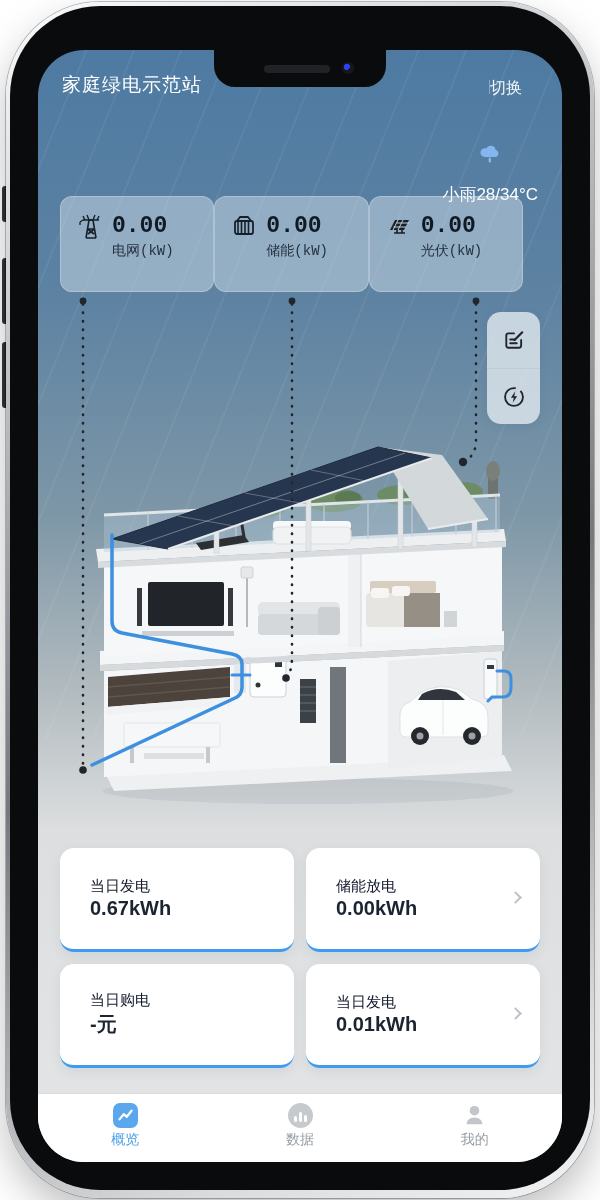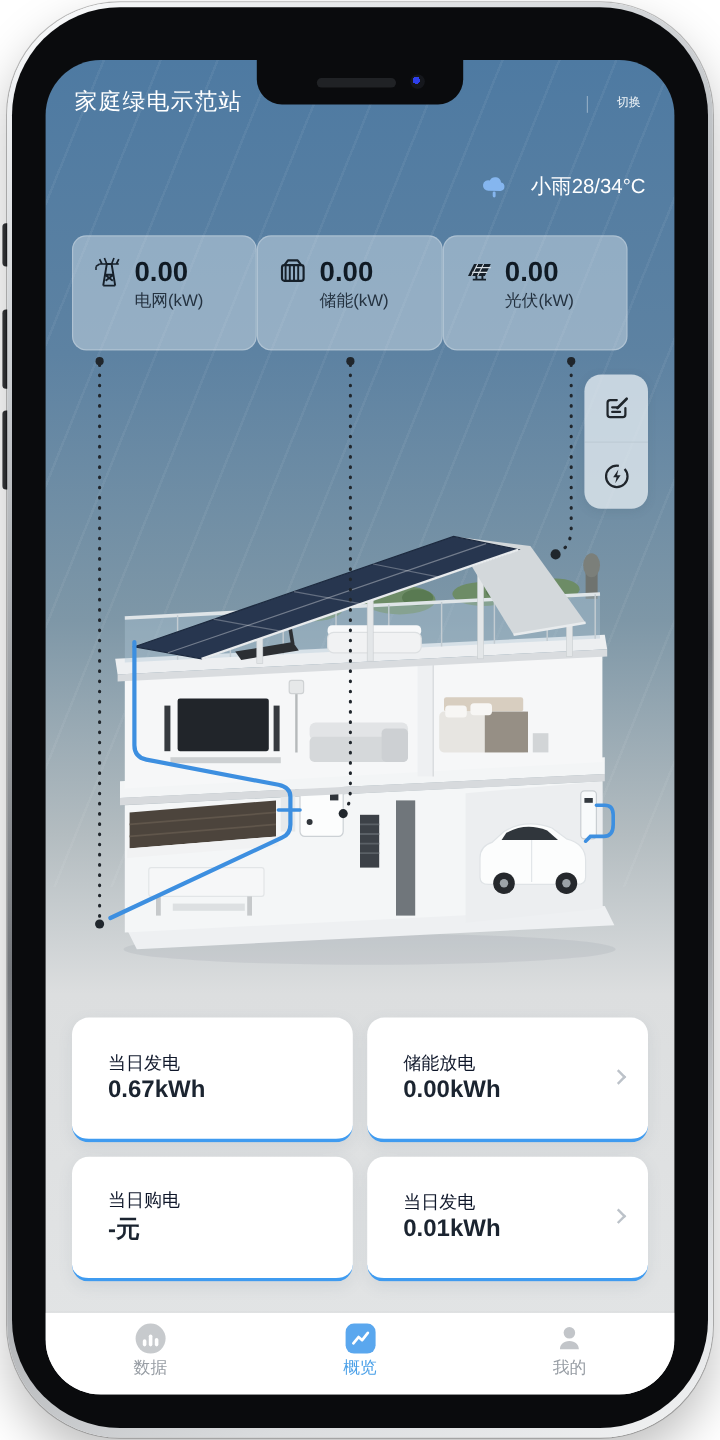--- a/index.html
+++ b/index.html
@@ -21,26 +21,26 @@
   .rain { position:absolute; left:0; top:0; right:0; height:62%;
     background:repeating-linear-gradient(112deg, rgba(255,255,255,0.05) 0 2px, transparent 2px 44px); pointer-events:none; }
   .notch { position:absolute; left:50%; transform:translateX(-50%); top:0; width:172px; height:37px; background:#0a0b0d;
     border-radius:0 0 21px 21px; }
   .speaker { position:absolute; left:50px; top:15px; width:66px; height:8px; border-radius:5px; background:#202225; }
   .camera { position:absolute; left:128px; top:12px; width:12px; height:12px; border-radius:50%;
     background:radial-gradient(circle at 40% 40%, #2e3feb 0 3px, #15171c 3px); }
 
   
   .hdr-title { position:absolute; left:24px; top:22px; color:#fff; font-size:19px; font-weight:500; letter-spacing:1px; }
-  .hdr-switch { position:absolute; right:28px; top:28px; color:#f2f6f9; font-size:10px; }
+  .hdr-switch { position:absolute; right:40px; top:28px; color:#f2f6f9; font-size:16px; }
   .hdr-divider { position:absolute; right:72px; top:30px; width:1px; height:14px; background:rgba(255,255,255,.35); }
-  .weather { position:absolute; right:24px; top:94px; display:flex; align-items:center; gap:19px; color:#fff; font-size:17px; }
-
-  
-  .stats { position:absolute; left:22px; right:39px; top:146px; display:flex; gap:0; }
+  .weather { position:absolute; right:24px; top:94px; display:flex; align-items:center; gap:19px; color:#fff; font-size:17px;flex-direction:column; }
+
+  
+  .stats { position:absolute; left:22px; right:39px; top:146px; display:flex; gap:0;font-family:Liberation Mono, monospace; }
   .stat-card { flex:1; height:96px; border-radius:12px; background:rgba(236,243,247,0.40);
     box-shadow:inset 0 0 0 1px rgba(255,255,255,0.25); padding:16px 0 0 16px; }
   .stat-top { display:flex; align-items:center; gap:8px; }
   .stat-icon { width:28px; height:28px; flex:0 0 28px; color:#16202a; }
   .stat-value { font-size:23px; font-weight:700; color:#101a24; }
   .stat-label { margin-left:36px; margin-top:2px; font-size:14px; color:#243240; }
 
   
   .fab-box { position:absolute; right:22px; top:262px; width:53px; border-radius:14px;
     background:rgba(228,236,241,0.78); box-shadow:0 2px 8px rgba(60,80,100,.12); }
@@ -275,35 +275,35 @@
         <div class="info-value">-元</div>
       </div>
       <div class="info-card">
         <div class="info-label">当日发电</div>
         <div class="info-value">0.01kWh</div>
         <span class="chev"></span>
       </div>
     </div>
 
     <div class="tabbar">
+      <div class="tab active">
+        <div class="tab-ico-sq">
+          <svg width="19" height="19" viewBox="0 0 22 22" fill="none" stroke="#ffffff" stroke-width="2.6" stroke-linecap="round" stroke-linejoin="round">
+            <polyline points="4,15.5 9,9.5 12.5,12.5 18,5.5"></polyline>
+          </svg>
+        </div>
+        <div class="tab-label">概览</div>
+      </div>
       <div class="tab">
         <div class="tab-ico-ci">
           <div class="bar" style="height:6px"></div>
             <div class="bar" style="height:10px"></div>
             <div class="bar" style="height:7px"></div>
         </div>
         <div class="tab-label">数据</div>
-      </div>
-      <div class="tab active">
-        <div class="tab-ico-sq">
-          <svg width="19" height="19" viewBox="0 0 22 22" fill="none" stroke="#ffffff" stroke-width="2.6" stroke-linecap="round" stroke-linejoin="round">
-            <polyline points="4,15.5 9,9.5 12.5,12.5 18,5.5"></polyline>
-          </svg>
-        </div>
-        <div class="tab-label">概览</div>
       </div>
       <div class="tab">
         <svg width="25" height="25" viewBox="0 0 26 26">
           <circle cx="13" cy="8" r="5" fill="#c2c5c9"></circle>
           <path d="M13 15 c-5.2 0 -8.2 3.2 -8.2 7.2 h16.4 c0 -4 -3 -7.2 -8.2 -7.2 Z" fill="#c2c5c9"></path>
         </svg>
         <div class="tab-label">我的</div>
       </div>
     </div>
 

